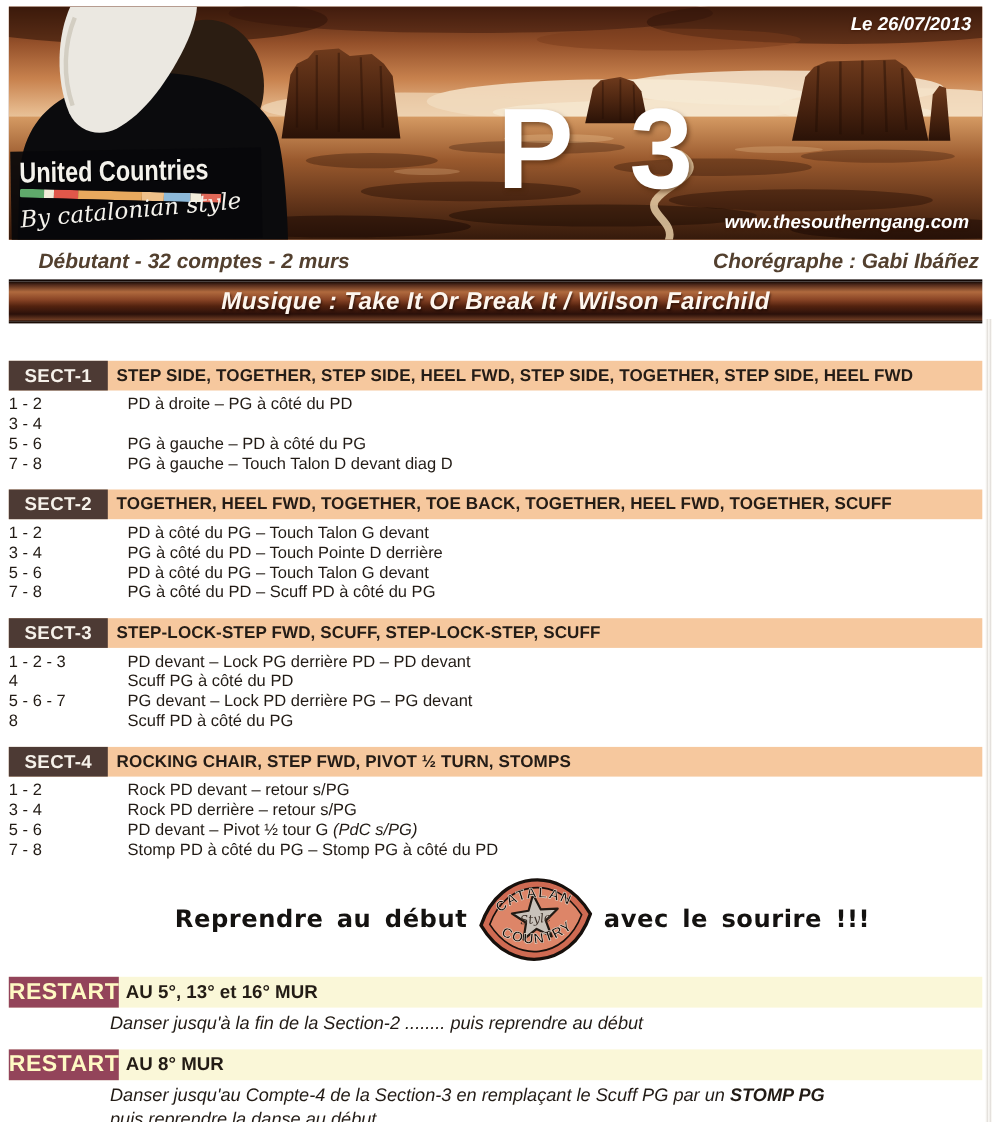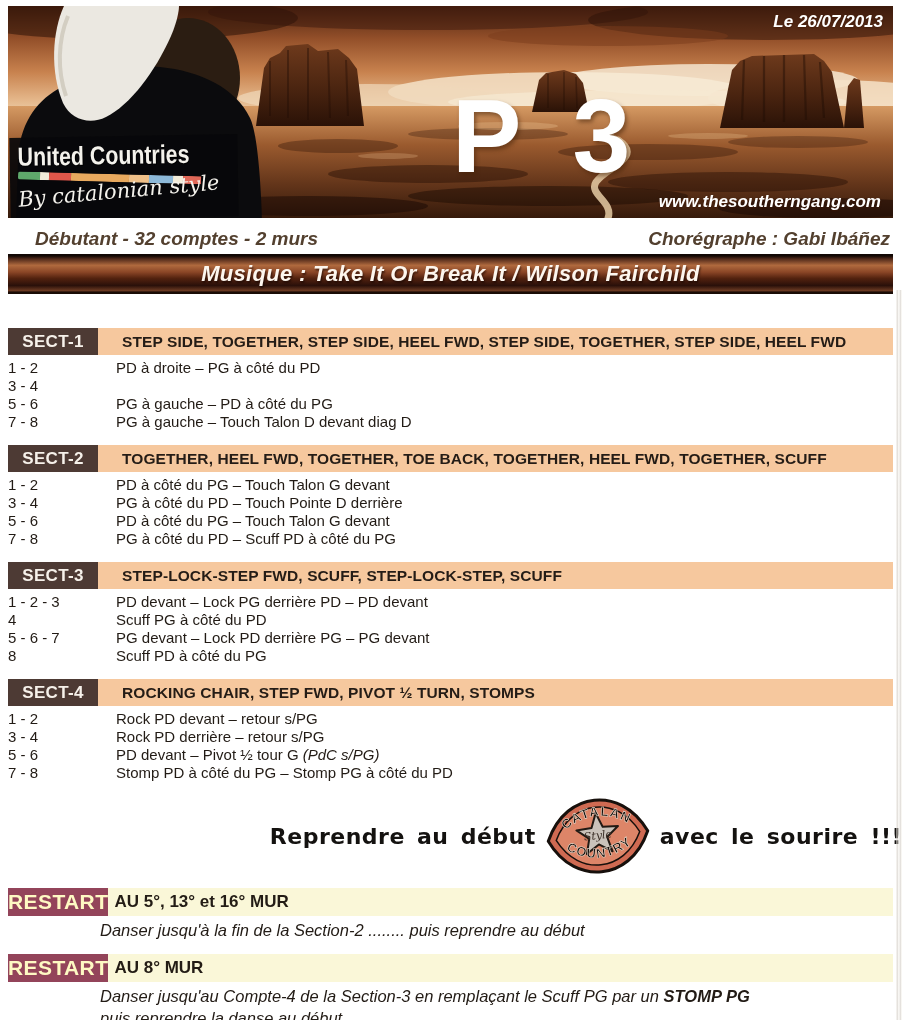--- a/index.html
+++ b/index.html
@@ -60,32 +60,32 @@
   }
   
   .sections { position:absolute; left:8px; right:9px; top:312px;margin-top:16px; }
   .section { margin-bottom:14px; }
   .sect-bar { display:flex; height:27px; background:var(--section-bar-bg); align-items:stretch; }
   .sect-label {
     background:var(--section-label-bg); color:#f6f1ea; font-weight:bold; font-size:17px;
     min-width:90px; display:flex; align-items:center; justify-content:center; letter-spacing:.3px;
   }
   .sect-title {
-    display:flex; align-items:center; padding-left:24px; color:var(--section-text);
+    display:flex; align-items:center; padding-left:8px; color:var(--section-text);
     font-weight:bold; font-size:15.5px; letter-spacing:.1px;
   }
   .rows { padding-top:4px; }
   .row { display:flex; line-height:18px; font-size:15px; color:#221b15; }
   .counts { width:104px; text-align:left; flex:none; }
   .steptext { padding-left:4px; }
   .steptext .it { font-style:italic; }
   
   .footer {
     position:absolute; left:0; right:0; top:793px; height:86px;
-    display:flex; align-items:center; justify-content:flex-end; gap:10px;padding-left:48px;
+    display:flex; align-items:center; justify-content:center; gap:10px;padding-left:48px;
   }
   .footer .smiletext {
     font-family:"DejaVu Sans", sans-serif; font-weight:bold; font-size:22px;
     color:#141210; letter-spacing:.5px; word-spacing:4px;
   }
   .badge { width:104px; height:80px; flex:none; transform:rotate(-6deg); }
   
   .restarts { position:absolute; left:8px; right:9px; top:888px; }
   .restart-block { margin-bottom:13px; }
   .restart-bar { display:flex; height:28px; background:var(--restart-bar-bg); align-items:stretch; }

